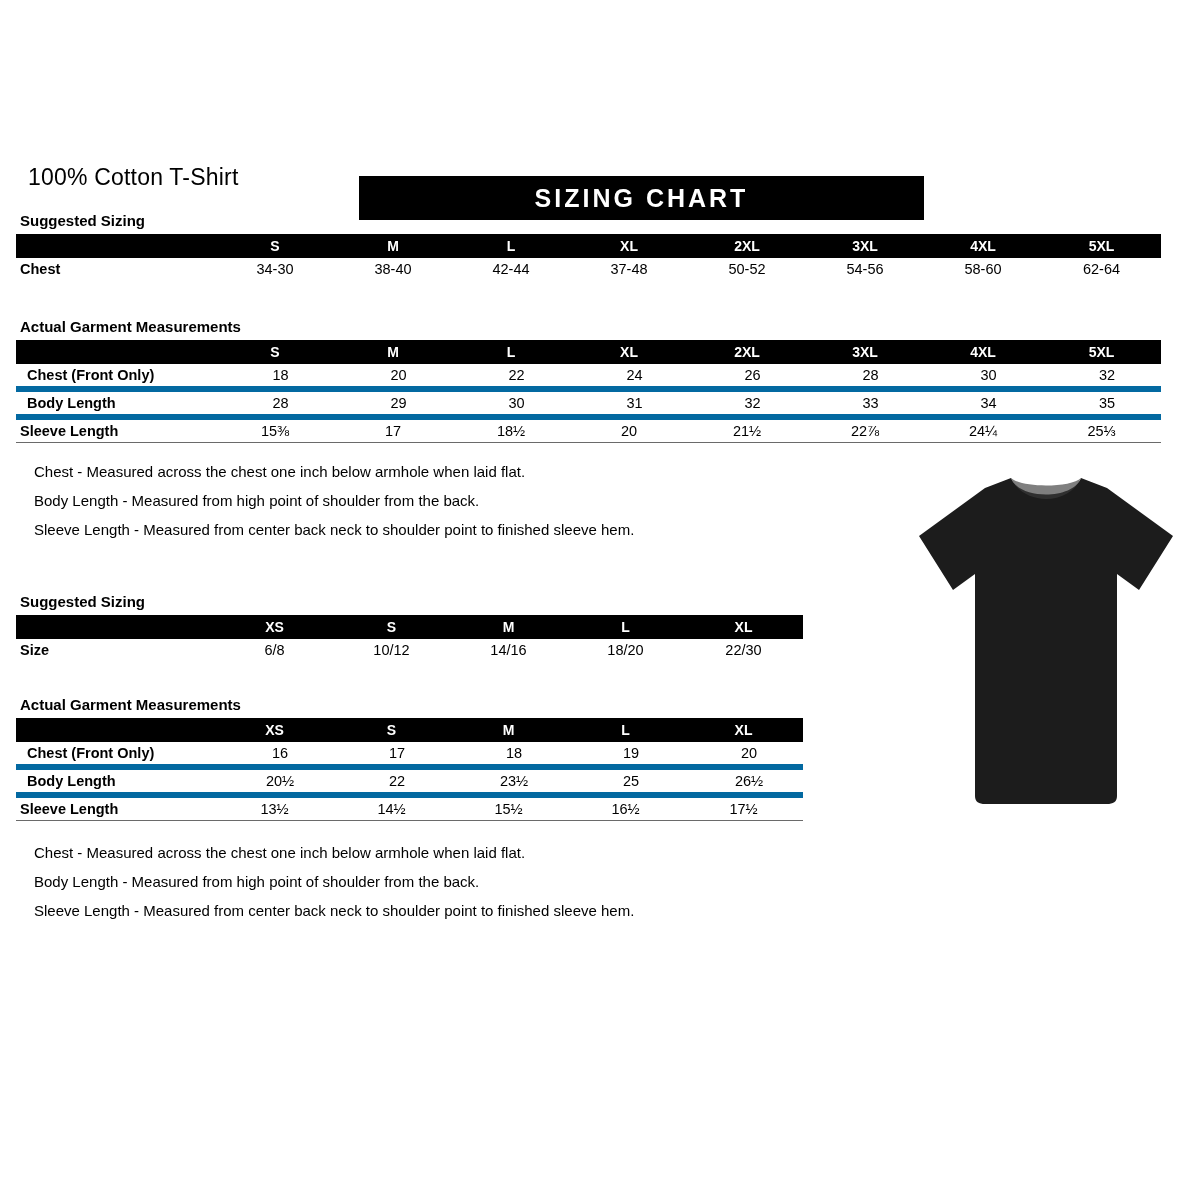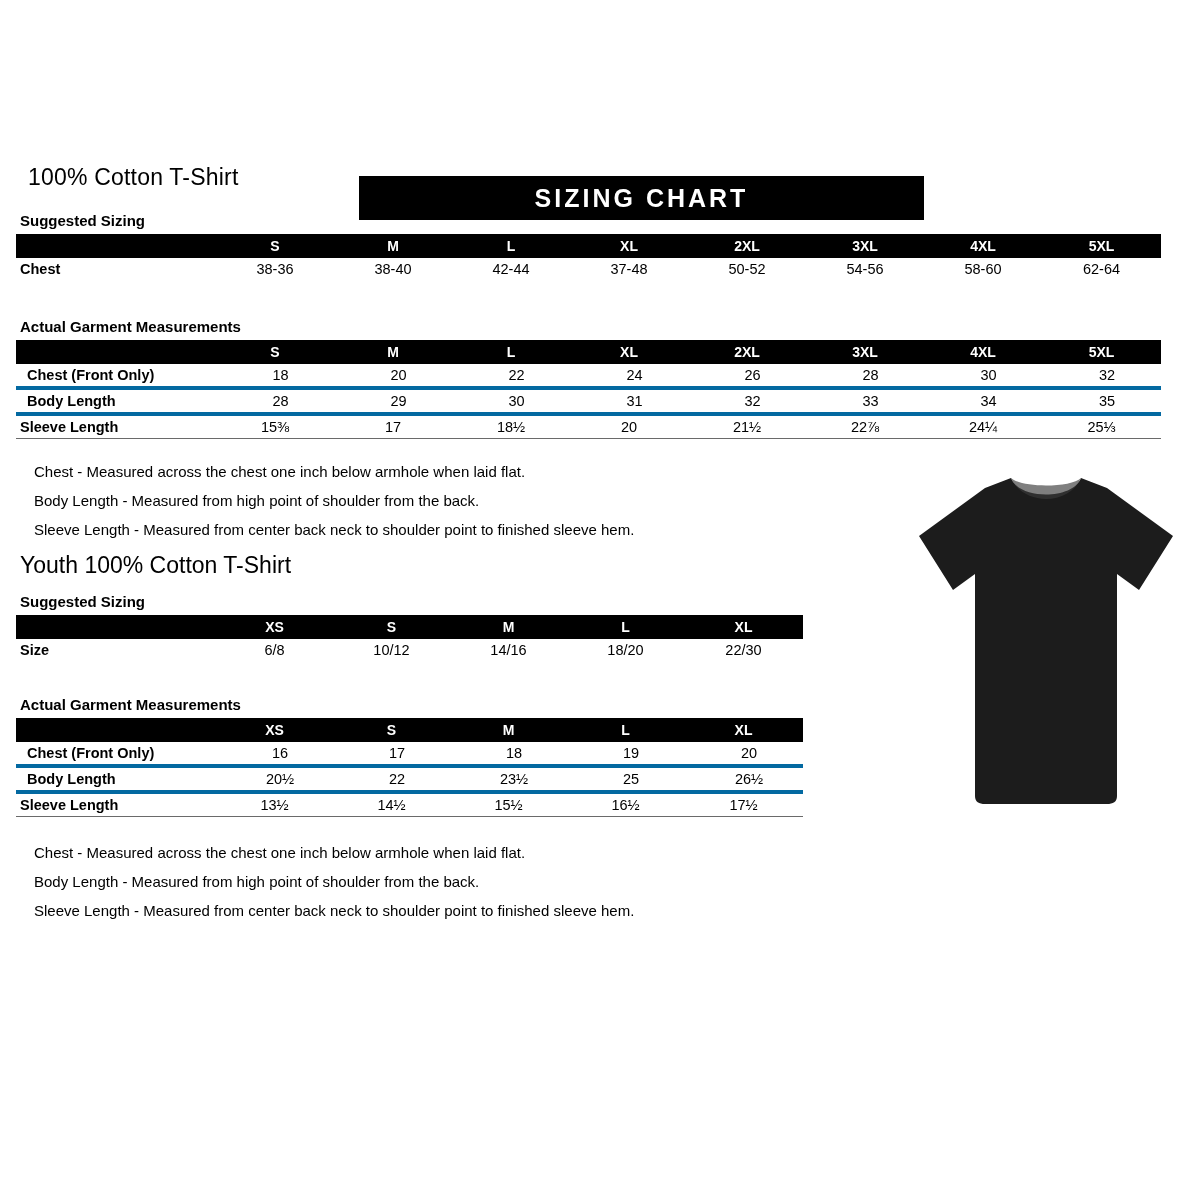--- a/index.html
+++ b/index.html
@@ -94,21 +94,21 @@
     text-align: left;
     padding-left: 4px;
     font-weight: bold;
     font-size: 14.5px;
   }
   .tbl .hdr td.rowlabel {
     background: #000000;
     color: #000000;
   }
   .tbl tr.ruled td {
-    border-bottom: 4px solid #0369a1;
+    border-bottom: 6px solid #0369a1;
     padding-left: 11px;
   }
   .tbl tr.lastruled td {
     border-bottom: 1.5px solid #6a6a6a;
   }
 
   
   .tbl.plain td { border: none; }
 
   
@@ -169,21 +169,21 @@
         <td>M</td>
         <td>L</td>
         <td>XL</td>
         <td>2XL</td>
         <td>3XL</td>
         <td>4XL</td>
         <td>5XL</td>
       </tr>
       <tr>
         <td class="rowlabel">Chest</td>
-        <td>38-36</td>
+        <td>34-30</td>
         <td>38-40</td>
         <td>42-44</td>
         <td>37-48</td>
         <td>50-52</td>
         <td>54-56</td>
         <td>58-60</td>
         <td>62-64</td>
       </tr>
     </tbody>
   </table>
@@ -247,21 +247,20 @@
         <td>24¼</td>
         <td>25⅓</td>
       </tr>
     </tbody>
   </table>
 
   <div class="note" style="left:18px; top:463px;">Chest - Measured across the chest one inch below armhole when laid flat.</div>
   <div class="note" style="left:18px; top:492px;">Body Length - Measured from high point of shoulder from the back.</div>
   <div class="note" style="left:18px; top:521px;">Sleeve Length - Measured from center back neck to shoulder point to finished sleeve hem.</div>
 
-  <div class="youth-title" style="top:552px;">Youth 100% Cotton T-Shirt</div>
 
   <div class="caption" style="left:4px; top:593px;">Suggested Sizing</div>
 
   <table class="tbl plain" style="left:0px; top:615px; width:787px;">
     <colgroup>
       <col style="width:200px">
         <col style="width:117px">
         <col style="width:117px">
         <col style="width:117px">
         <col style="width:117px">

